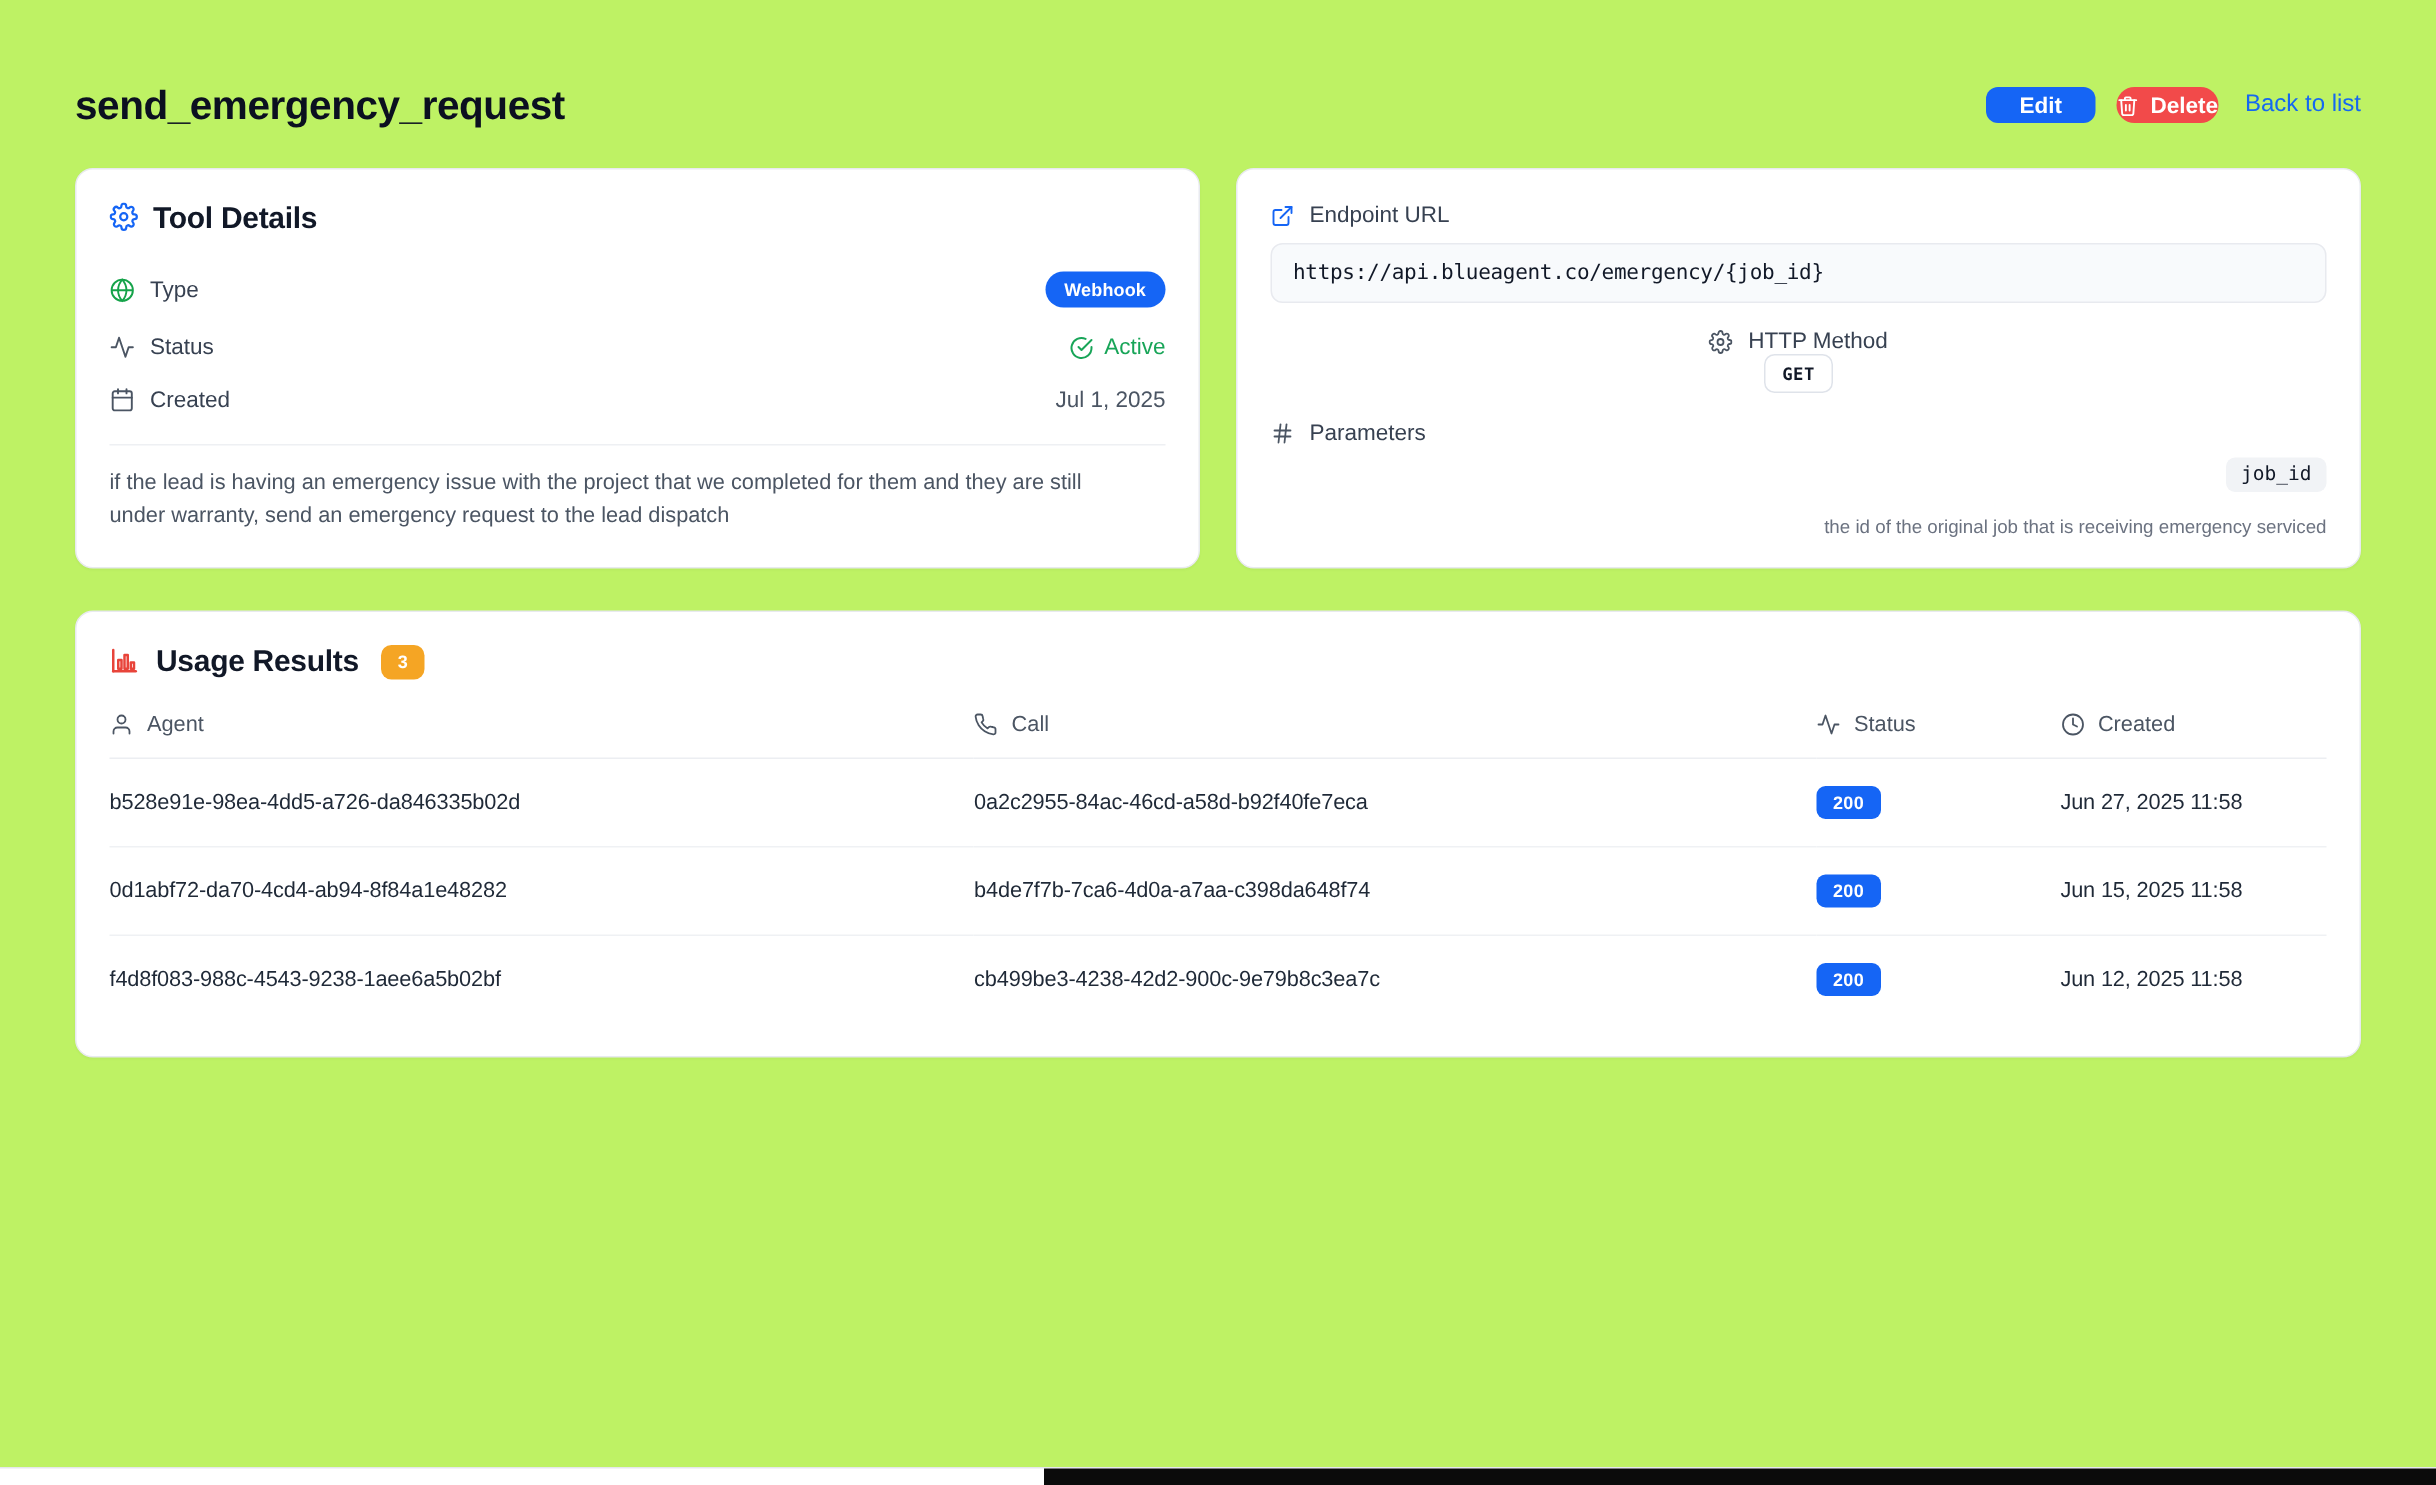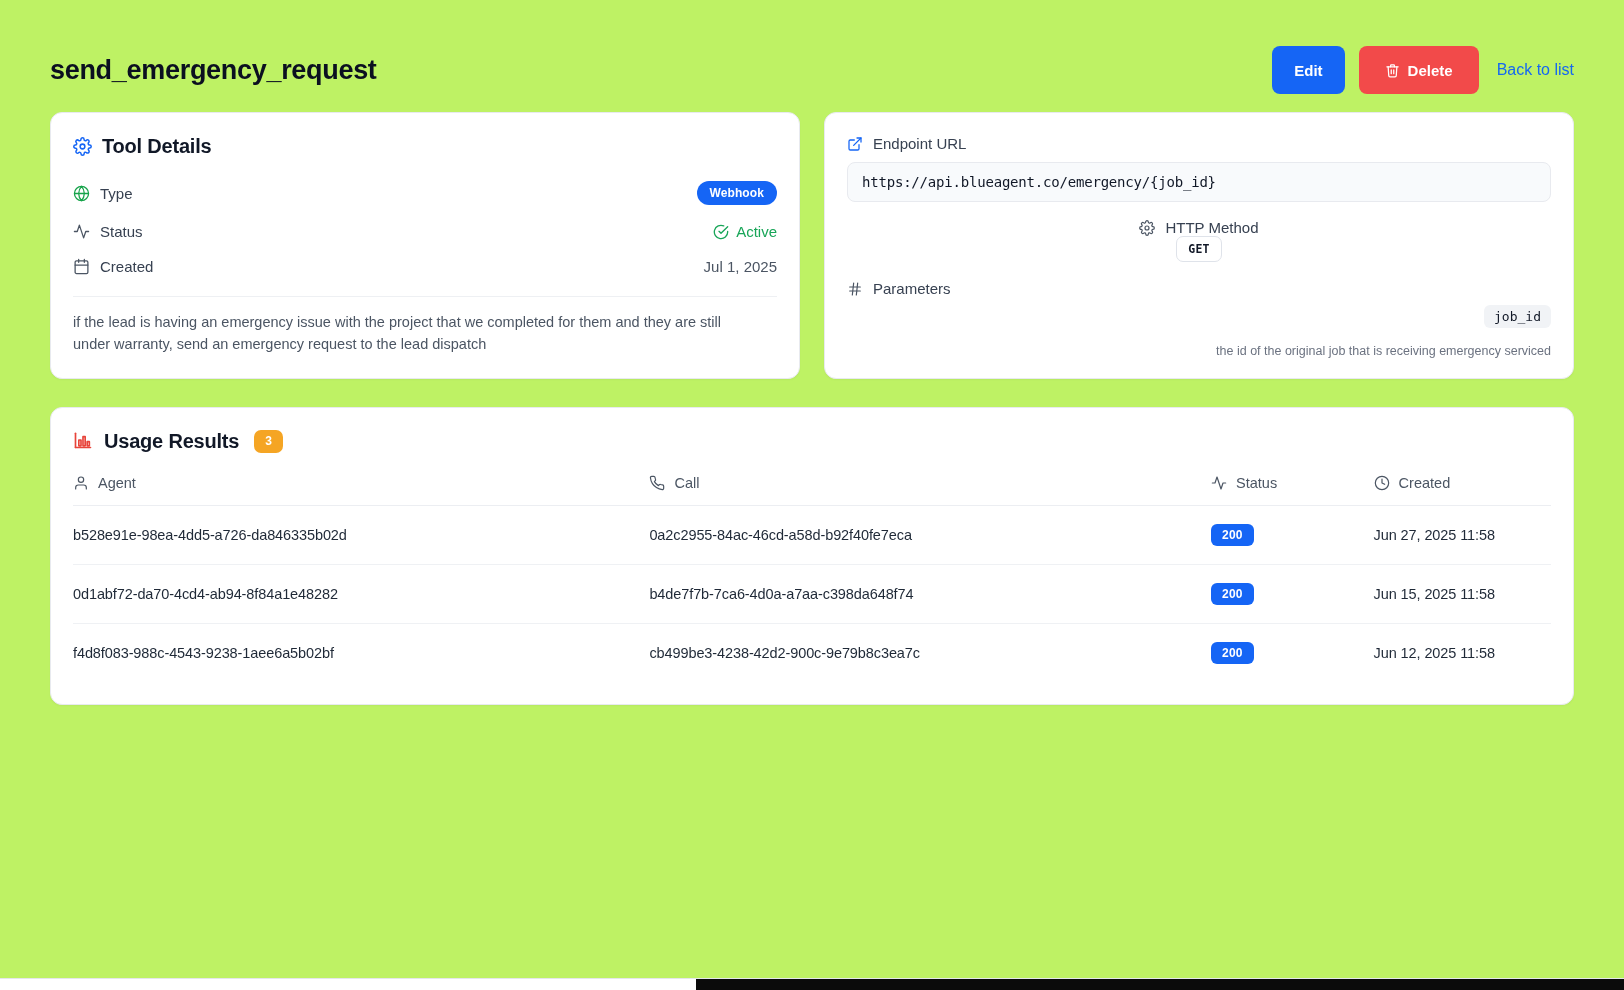--- a/index.html
+++ b/index.html
@@ -41,26 +41,26 @@
     border: none;
     border-radius: 8px;
     font-family: "Liberation Sans", sans-serif;
     font-size: 15px;
     font-weight: 600;
     cursor: pointer;
     display: inline-flex;
     align-items: center;
     justify-content: center;
     gap: 8px;
-    height: 48px;
+    height: 24px;
     padding: 0 22px;
     color: #fff;
   }
   .btn-edit { background: #1565f5; }
-  .btn-delete { background: #f24a4a; padding: 0 26px; }
+  .btn-delete { background: #f24a4a; padding: 0 0; border-radius: 12px; }
   .link-back {
     color: #1568f0;
     font-size: 16px;
     text-decoration: none;
     margin-left: 4px;
     cursor: pointer;
   }
   
   .cards-row {
     display: flex;
@@ -72,21 +72,21 @@
     border: 1px solid #e8eaef;
     border-radius: 12px;
     box-shadow: 0 1px 2px rgba(16,24,40,0.04);
     flex: 1 1 0;
     min-width: 0;
   }
   .card-tool { padding: 22px 22px 20px 22px; min-height: 246px; }
   .card-webhook { padding: 22px 22px 20px 22px; min-height: 246px; }
   .card-head {
     display: flex;
-    align-items: center;
+    align-items: flex-start;
     gap: 10px;
     margin-bottom: 14px;
   }
   .card-title {
     font-size: 20px;
     font-weight: 600;
     color: #111827;
     letter-spacing: -0.2px;
   }
   .kv-row {

